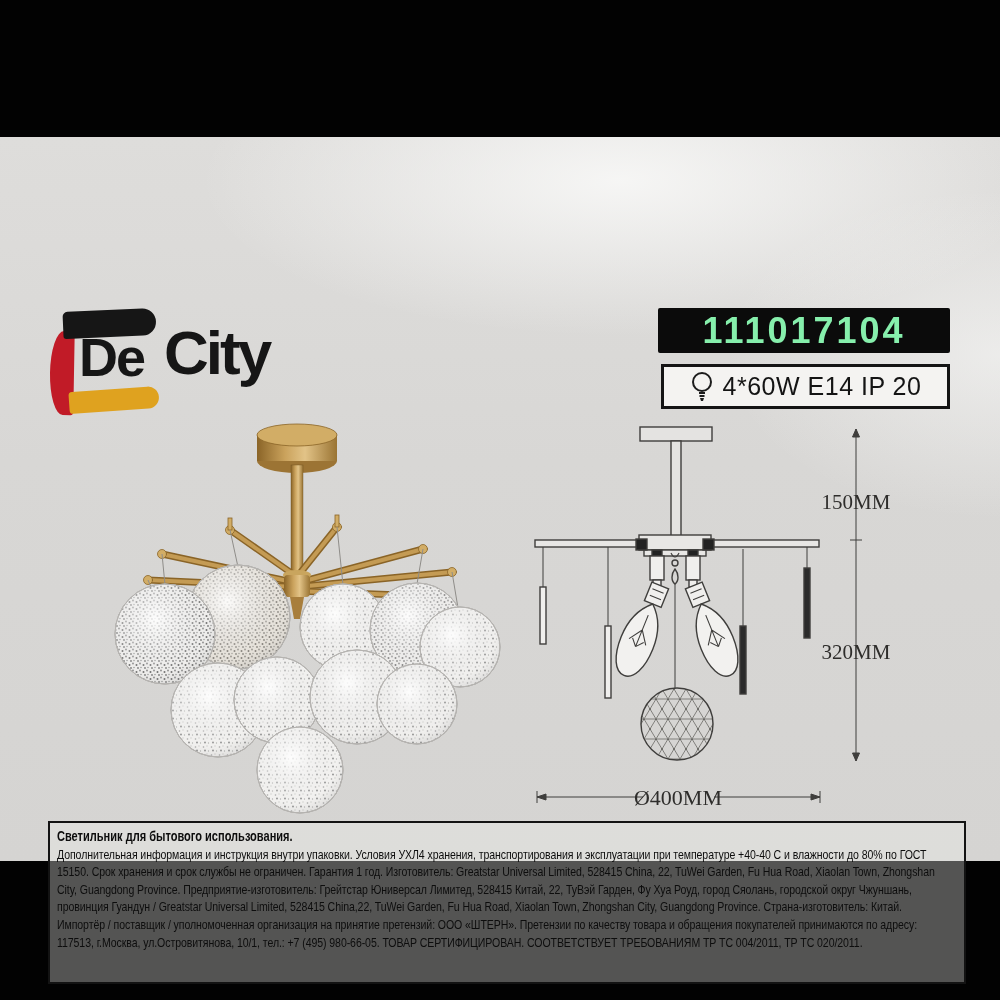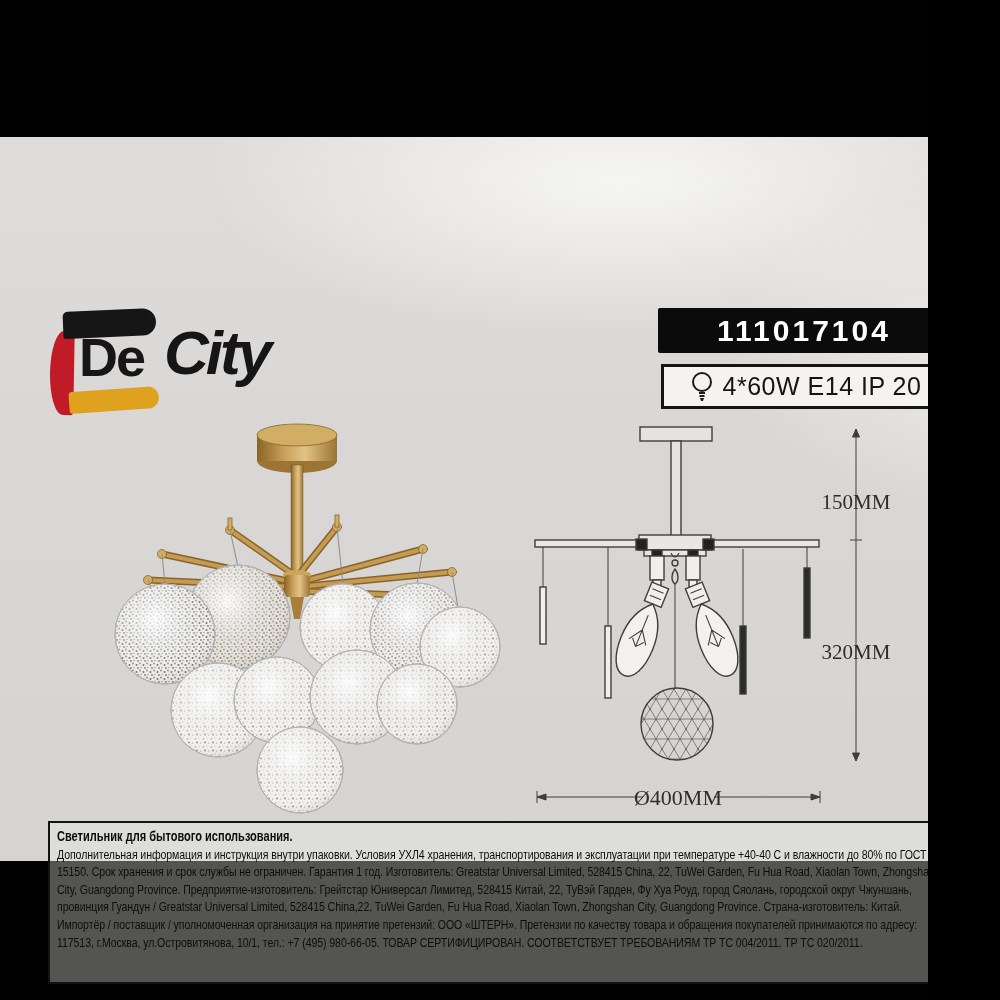--- a/index.html
+++ b/index.html
@@ -1,41 +1,41 @@
 <!DOCTYPE html>
 <html><head>
 <meta charset="utf-8">
 <style>
   html,body{margin:0;padding:0;background:#000;}
-  .stage{position:relative;width:928px;height:1000px;overflow:hidden;
+  .stage{position:relative;width:1000px;height:1000px;overflow:hidden;
          font-family:"Liberation Sans",sans-serif;background:#000;}
   .band{position:absolute;left:0;width:1000px;background:#020202;}
   .band.top{top:0;height:137px;}
   .band.bottom{top:861px;height:139px;}
   .label{position:absolute;left:0;top:137px;width:1000px;height:724px;
          background:
            radial-gradient(ellipse 700px 260px at 62% 6%, rgba(250,250,249,.85) 0%, rgba(250,250,249,0) 60%),
            radial-gradient(ellipse 500px 300px at 100% 30%, rgba(248,248,247,.6) 0%, rgba(248,248,247,0) 55%),
            linear-gradient(180deg,#dedddb 0%,#d8d7d5 45%,#d5d4d2 100%);}
   
   .logo{position:absolute;left:48px;top:168px;width:240px;height:112px;}
   .logo-red{position:absolute;left:2px;top:26px;width:24px;height:84px;background:#c11b27;
             border-radius:14px 3px 3px 14px / 44px 4px 4px 44px;transform:rotate(1deg);}
   .logo-blackbar{position:absolute;left:15px;top:5px;width:93px;height:27px;background:#161616;
             border-radius:5px 14px 14px 3px;transform:rotate(-2.5deg);}
   .logo-yellowbar{position:absolute;left:21px;top:84px;width:90px;height:22px;background:#dfa21f;
             border-radius:4px 12px 12px 4px;transform:rotate(-4deg);}
   .logo-de{position:absolute;left:31px;top:24px;font-size:54px;line-height:56px;font-weight:bold;
             color:#161616;letter-spacing:-2px;}
   .logo-city{position:absolute;left:116px;top:16px;font-size:62px;line-height:64px;font-weight:bold;
-            color:#161616;letter-spacing:-3px;font-style:italic;}
+            color:#161616;letter-spacing:-3px;}
   
   .article-box{position:absolute;left:658px;top:171px;width:292px;height:45px;background:#0b0b0b;
             border-radius:2px;display:flex;align-items:center;justify-content:center;}
-  .article-box span{color:#ffffff;font-size:30px;font-weight:bold;letter-spacing:3px;}
+  .article-box span{color:#86efac;font-size:36px;font-weight:bold;letter-spacing:3px;}
   .spec-box{position:absolute;left:661px;top:227px;width:283px;height:39px;background:#f4f3f1;
             border:3px solid #141414;display:flex;align-items:center;justify-content:center;gap:9px;}
   .spec-box span{color:#141414;font-size:25px;letter-spacing:.5px;}
   
   .info-box{position:absolute;left:48px;top:684px;width:899px;height:154px;
             border:2.5px solid #131313;background:rgba(238,237,235,.35);
             padding:5px 8px 0 7px;overflow:hidden;}
   .info-inner{width:1115px;transform:scaleX(0.8);transform-origin:0 0;color:#0d0d0d;}
   .info-title{font-size:13.8px;font-weight:bold;line-height:17.6px;}
   .info-body{font-size:13.2px;line-height:17.6px;letter-spacing:-.1px;}

